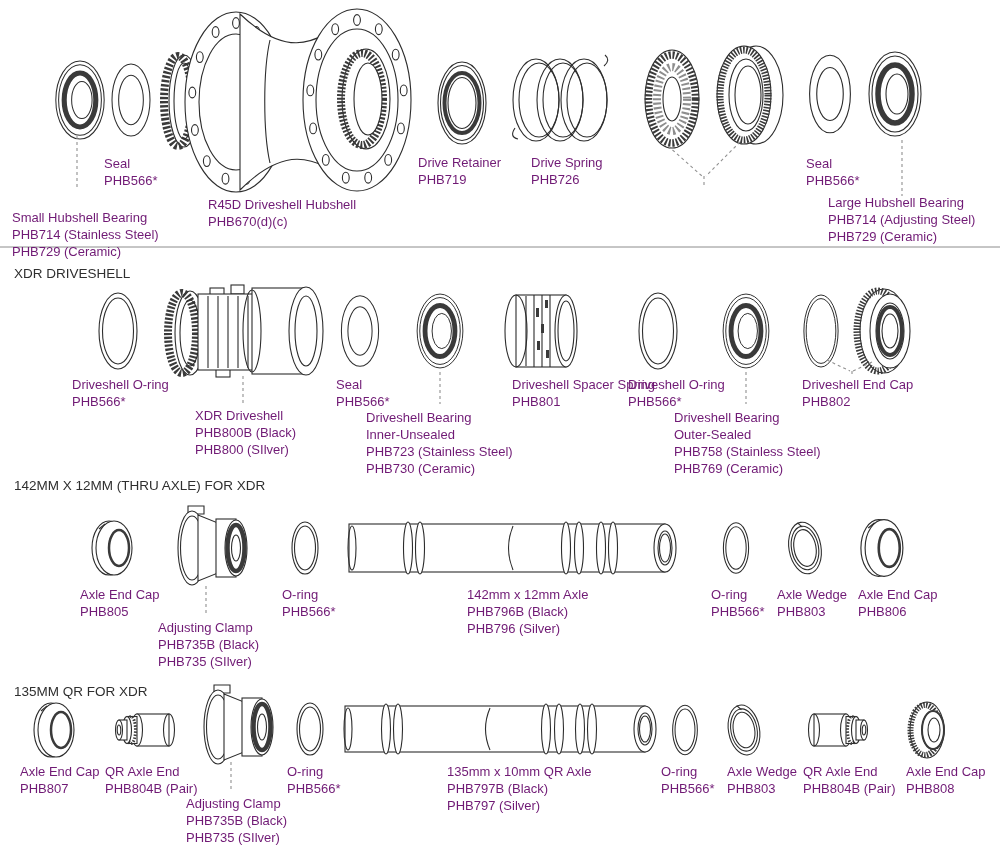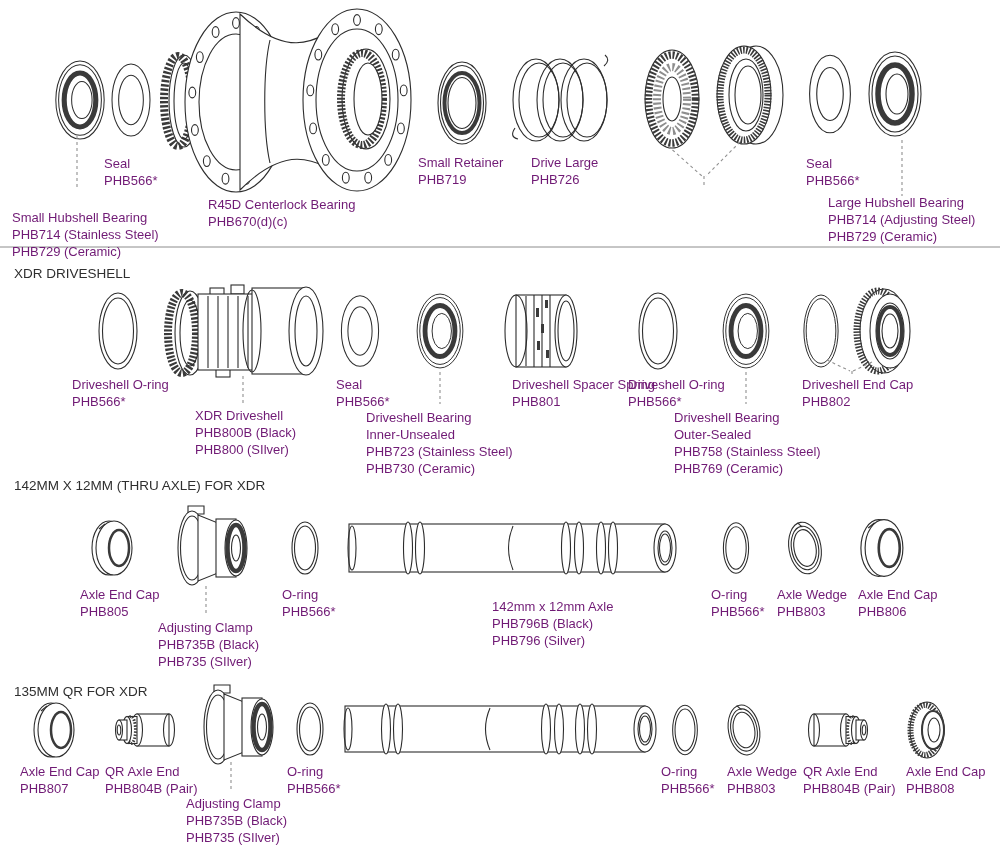--- a/index.html
+++ b/index.html
@@ -325,25 +325,25 @@
 
 <div class="hdr" style="left:14px;top:265px;">XDR DRIVESHELL</div>
 <div class="hdr" style="left:14px;top:477px;">142MM X 12MM (THRU AXLE) FOR XDR</div>
 <div class="hdr" style="left:14px;top:683px;">135MM QR FOR XDR</div>
 
 <div class="lbl" style="left:12px;top:193px;margin-top:16px;">Small Hubshell Bearing
 PHB714 (Stainless Steel)
 PHB729 (Ceramic)</div>
 <div class="lbl" style="left:104px;top:155px;">Seal
 PHB566*</div>
-<div class="lbl" style="left:208px;top:196px;">R45D Centerlock Bearing
+<div class="lbl" style="left:208px;top:196px;">R45D Driveshell Hubshell
 PHB670(d)(c)</div>
-<div class="lbl" style="left:418px;top:154px;">Small Retainer
+<div class="lbl" style="left:418px;top:154px;">Drive Retainer
 PHB719</div>
-<div class="lbl" style="left:531px;top:154px;">Drive Large
+<div class="lbl" style="left:531px;top:154px;">Drive Spring
 PHB726</div>
 <div class="lbl" style="left:806px;top:155px;">Seal
 PHB566*</div>
 <div class="lbl" style="left:828px;top:194px;">Large Hubshell Bearing
 PHB714 (Adjusting Steel)
 PHB729 (Ceramic)</div>
 
 <div class="lbl" style="left:72px;top:376px;">Driveshell O-ring
 PHB566*</div>
 <div class="lbl" style="left:195px;top:407px;">XDR Driveshell
@@ -366,39 +366,42 @@
 <div class="lbl" style="left:802px;top:376px;">Driveshell End Cap
 PHB802</div>
 
 <div class="lbl" style="left:80px;top:586px;">Axle End Cap
 PHB805</div>
 <div class="lbl" style="left:158px;top:619px;">Adjusting Clamp
 PHB735B (Black)
 PHB735 (SIlver)</div>
 <div class="lbl" style="left:282px;top:586px;">O-ring
 PHB566*</div>
-<div class="lbl" style="left:492px;top:586px;margin-top:12px;">142mm x 12mm Axle
+<div class="lbl" style="left:467px;top:586px;">142mm x 12mm Axle
 PHB796B (Black)
 PHB796 (Silver)</div>
 <div class="lbl" style="left:711px;top:586px;">O-ring
 PHB566*</div>
 <div class="lbl" style="left:777px;top:586px;">Axle Wedge
 PHB803</div>
 <div class="lbl" style="left:858px;top:586px;">Axle End Cap
 PHB806</div>
 
 <div class="lbl" style="left:20px;top:763px;">Axle End Cap
 PHB807</div>
 <div class="lbl" style="left:105px;top:763px;">QR Axle End
 PHB804B (Pair)</div>
 <div class="lbl" style="left:186px;top:795px;">Adjusting Clamp
 PHB735B (Black)
 PHB735 (SIlver)</div>
 <div class="lbl" style="left:287px;top:763px;">O-ring
 PHB566*</div>
+<div class="lbl" style="left:447px;top:763px;">135mm x 10mm QR Axle
+PHB797B (Black)
+PHB797 (Silver)</div>
 <div class="lbl" style="left:661px;top:763px;">O-ring
 PHB566*</div>
 <div class="lbl" style="left:727px;top:763px;">Axle Wedge
 PHB803</div>
 <div class="lbl" style="left:803px;top:763px;">QR Axle End
 PHB804B (Pair)</div>
 <div class="lbl" style="left:906px;top:763px;">Axle End Cap
 PHB808</div>
 
 </div>

